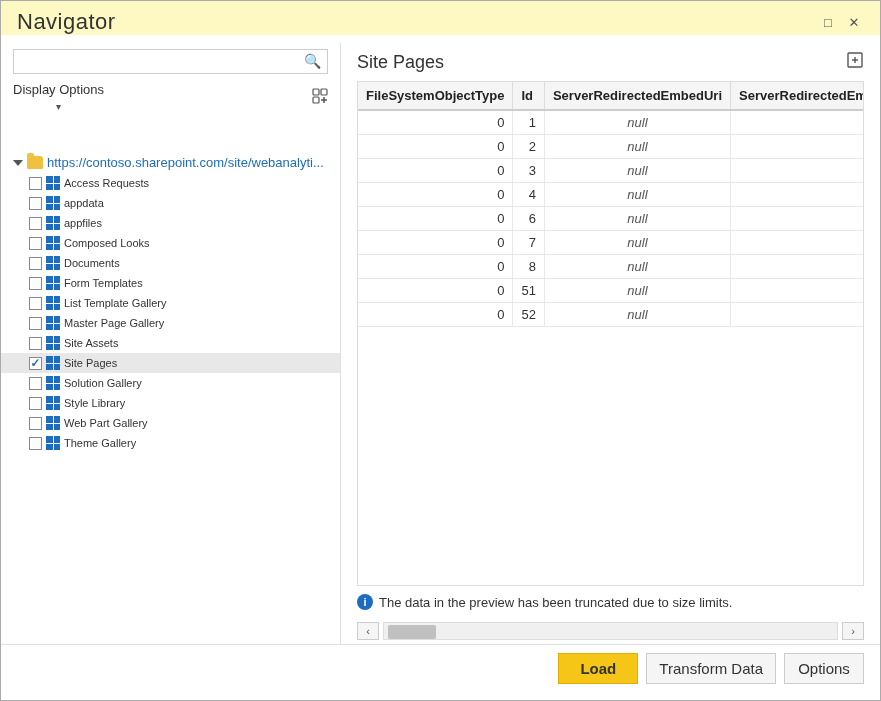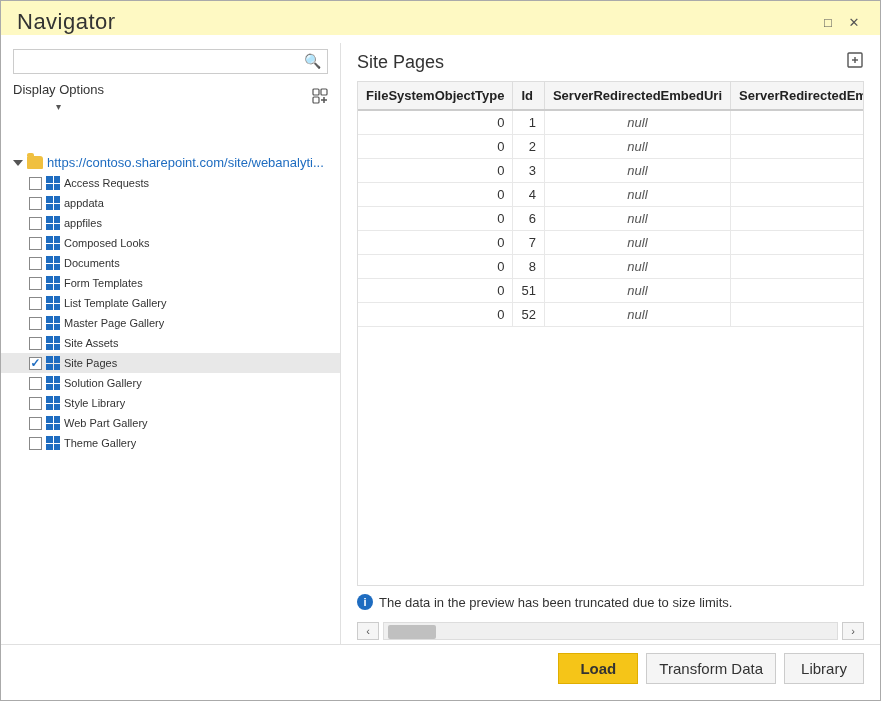--- a/index.html
+++ b/index.html
@@ -646,14 +646,14 @@
       </div>
       <div class="scroll-arrow">›</div>
     </div>
 
   </div>
 </div>
 
 <div class="footer">
   <button class="btn btn-primary">Load</button>
   <button class="btn">Transform Data</button>
-  <button class="btn">Library</button>
+  <button class="btn">Options</button>
 </div>
 
 </body></html>

